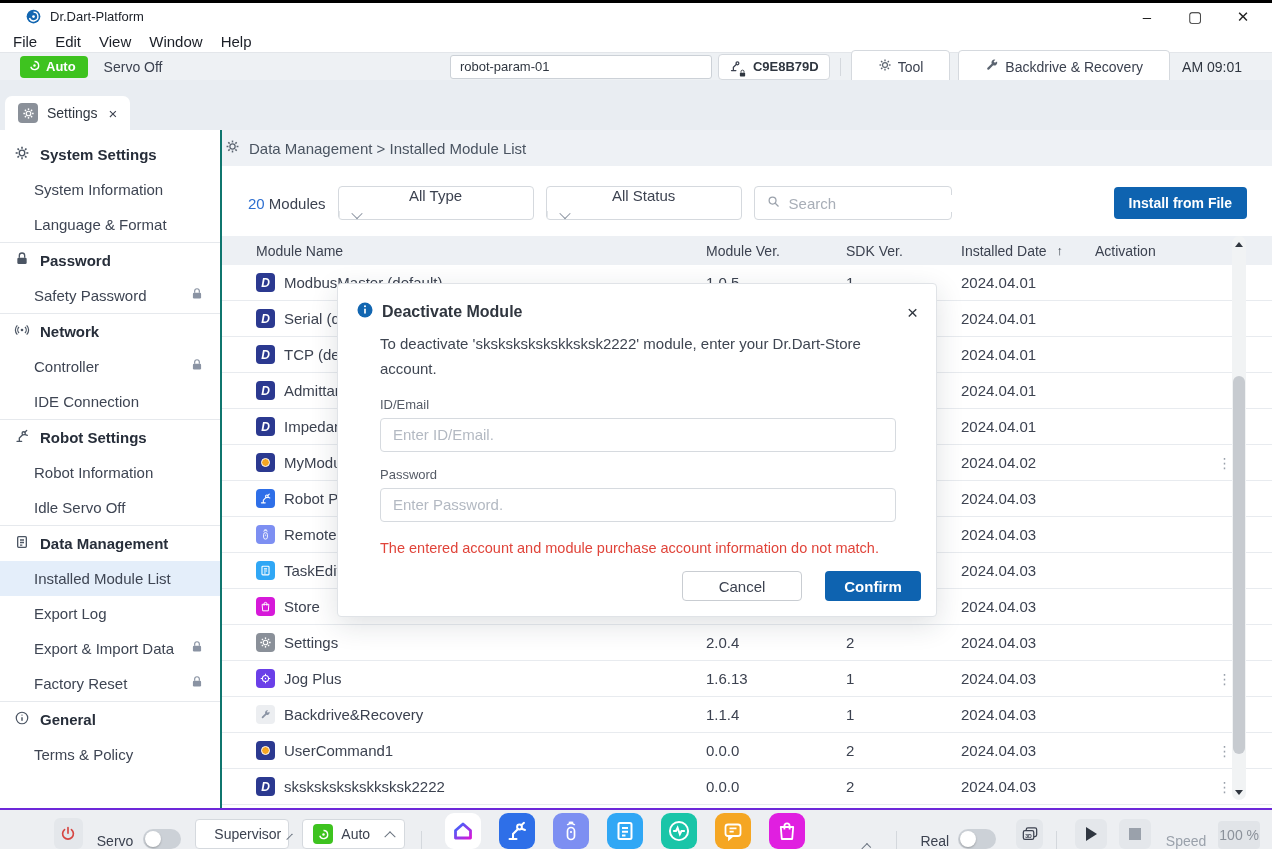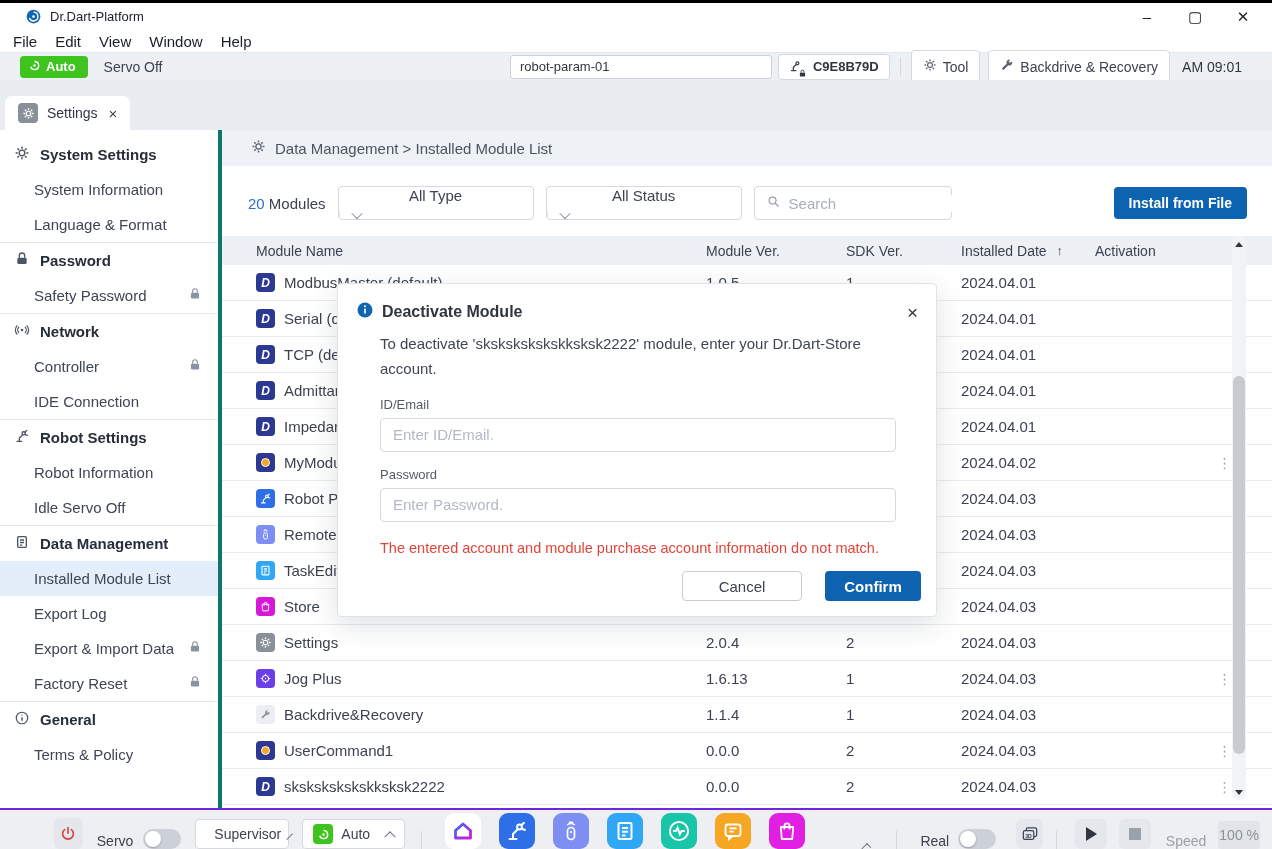--- a/index.html
+++ b/index.html
@@ -17,40 +17,40 @@
   .menubar { height:22px; background:#fff; display:flex; align-items:center; padding-left:4px; }
   .menubar span { font-size:15px; color:#1b1f27; padding:0 9px; }
 
   
   .statusbar { height:28px; background:#eef1f4; border-top:1px solid #e3e6ea; display:flex; align-items:center; padding:0 10px; }
   .pill { display:inline-flex; align-items:center; gap:5px; background:#3ec31f; color:#fff; font-weight:bold; font-size:13px; border-radius:4px; height:22px; padding:0 12px 0 8px; margin-left:10px; }
   .servo-off { margin-left:16px; font-size:14px; color:#3c4250; }
   .param-input { margin-left:auto; width:262px; height:24px; border:1px solid #ccd1d7; border-radius:3px; background:#fff; font-size:13px; color:#2f3640; padding:0 9px; font-family:"Liberation Sans",sans-serif; }
   .robot-badge { display:inline-flex; align-items:center; gap:6px; height:26px; background:#fff; border:1px solid #d5d9de; border-radius:4px; padding:0 10px; margin-left:6px; font-size:13px; font-weight:bold; color:#2f3640; }
   .vsep { width:1px; height:18px; background:#d4d8dd; margin:0 10px; }
-  .tool-btn { display:inline-flex; align-items:center; gap:6px; height:34px; background:#fff; border:1px solid #d5d9de; border-radius:4px; padding:0 11px; font-size:14px; color:#3c4250; }
+  .tool-btn { display:inline-flex; align-items:center; gap:6px; height:34px; background:#fff; border:1px solid #d5d9de; border-radius:4px; padding:0 26px; font-size:14px; color:#3c4250; }
   .time { margin-left:12px; margin-right:20px; font-size:14px; color:#2f3640; white-space:nowrap; }
 
   
   .tabbar { height:50px; background:#e9edf2; position:relative; }
   .tab { position:absolute; left:5px; bottom:0; height:34px; background:#fff; border-radius:7px 7px 0 0; display:flex; align-items:center; gap:9px; padding:0 13px; }
   .tab .tab-ico { width:20px; height:20px; background:#8a9099; border-radius:4px; display:flex; align-items:center; justify-content:center; }
   .tab .tab-lbl { font-size:14px; color:#2f3640; }
   .tab .tab-x { font-size:15px; color:#3c4250; margin-left:2px; }
 
   
   .main { display:flex; height:678px; }
-  .sidebar { width:222px; background:#fff; border-right:4px solid #0f766e; padding-top:7px; overflow:hidden; }
+  .sidebar { width:222px; background:#fff; border-right:2px solid #0f766e; padding-top:7px; overflow:hidden; }
   .sb-section + .sb-section { border-top:1px solid #e6e9ed; }
   .sb-header { height:35px; display:flex; align-items:center; gap:10px; padding:0 14px; font-weight:bold; font-size:15px; color:#272e3a; }
   .sb-item { height:35px; display:flex; align-items:center; justify-content:space-between; padding:0 16px 0 34px; font-size:15px; color:#3e4553; }
   .sb-item.selected { background:#e4eefa; }
 
   .content { flex:1; display:flex; flex-direction:column; background:#fff; position:relative; }
-  .breadcrumb { height:36px; background:#eef1f5; display:flex; align-items:center; gap:9px; padding:0 29px; font-size:15px; color:#4a5461; flex:none; }
+  .breadcrumb { height:36px; background:#eef1f5; display:flex; align-items:center; gap:9px; padding:0 3px; font-size:15px; color:#4a5461; flex:none; }
 
   .controls { display:flex; align-items:center; gap:12px; margin:20px 25px 0 26px; height:34px; flex:none; }
   .count { font-size:15px; white-space:nowrap; }
   .count b { color:#2e6fd0; font-weight:normal; }
   .select { width:196px; height:34px; border:1px solid #d5d9de; border-radius:4px; background:#fff; display:flex; align-items:center; justify-content:space-between;flex-direction:column; }
   .select .lbl { padding:0 12px; font-size:15px; color:#3c4250; }
   .select .chevbox { width:36px; align-self:stretch; border-left:1px solid #e4e7ea; display:flex; align-items:center; justify-content:center; }
   .chev-down { width:8px; height:8px; border-right:1.6px solid #8a93a0; border-bottom:1.6px solid #8a93a0; transform:rotate(45deg) translate(-1px,-1px); }
   .chev-up { width:8px; height:8px; border-right:1.6px solid #6b7480; border-bottom:1.6px solid #6b7480; transform:rotate(225deg) translate(-2px,-2px); }
   .search { width:198px; height:34px; border:1px solid #d5d9de; border-radius:4px; background:#fff; display:flex; align-items:center; gap:8px; padding:0 11px; }

